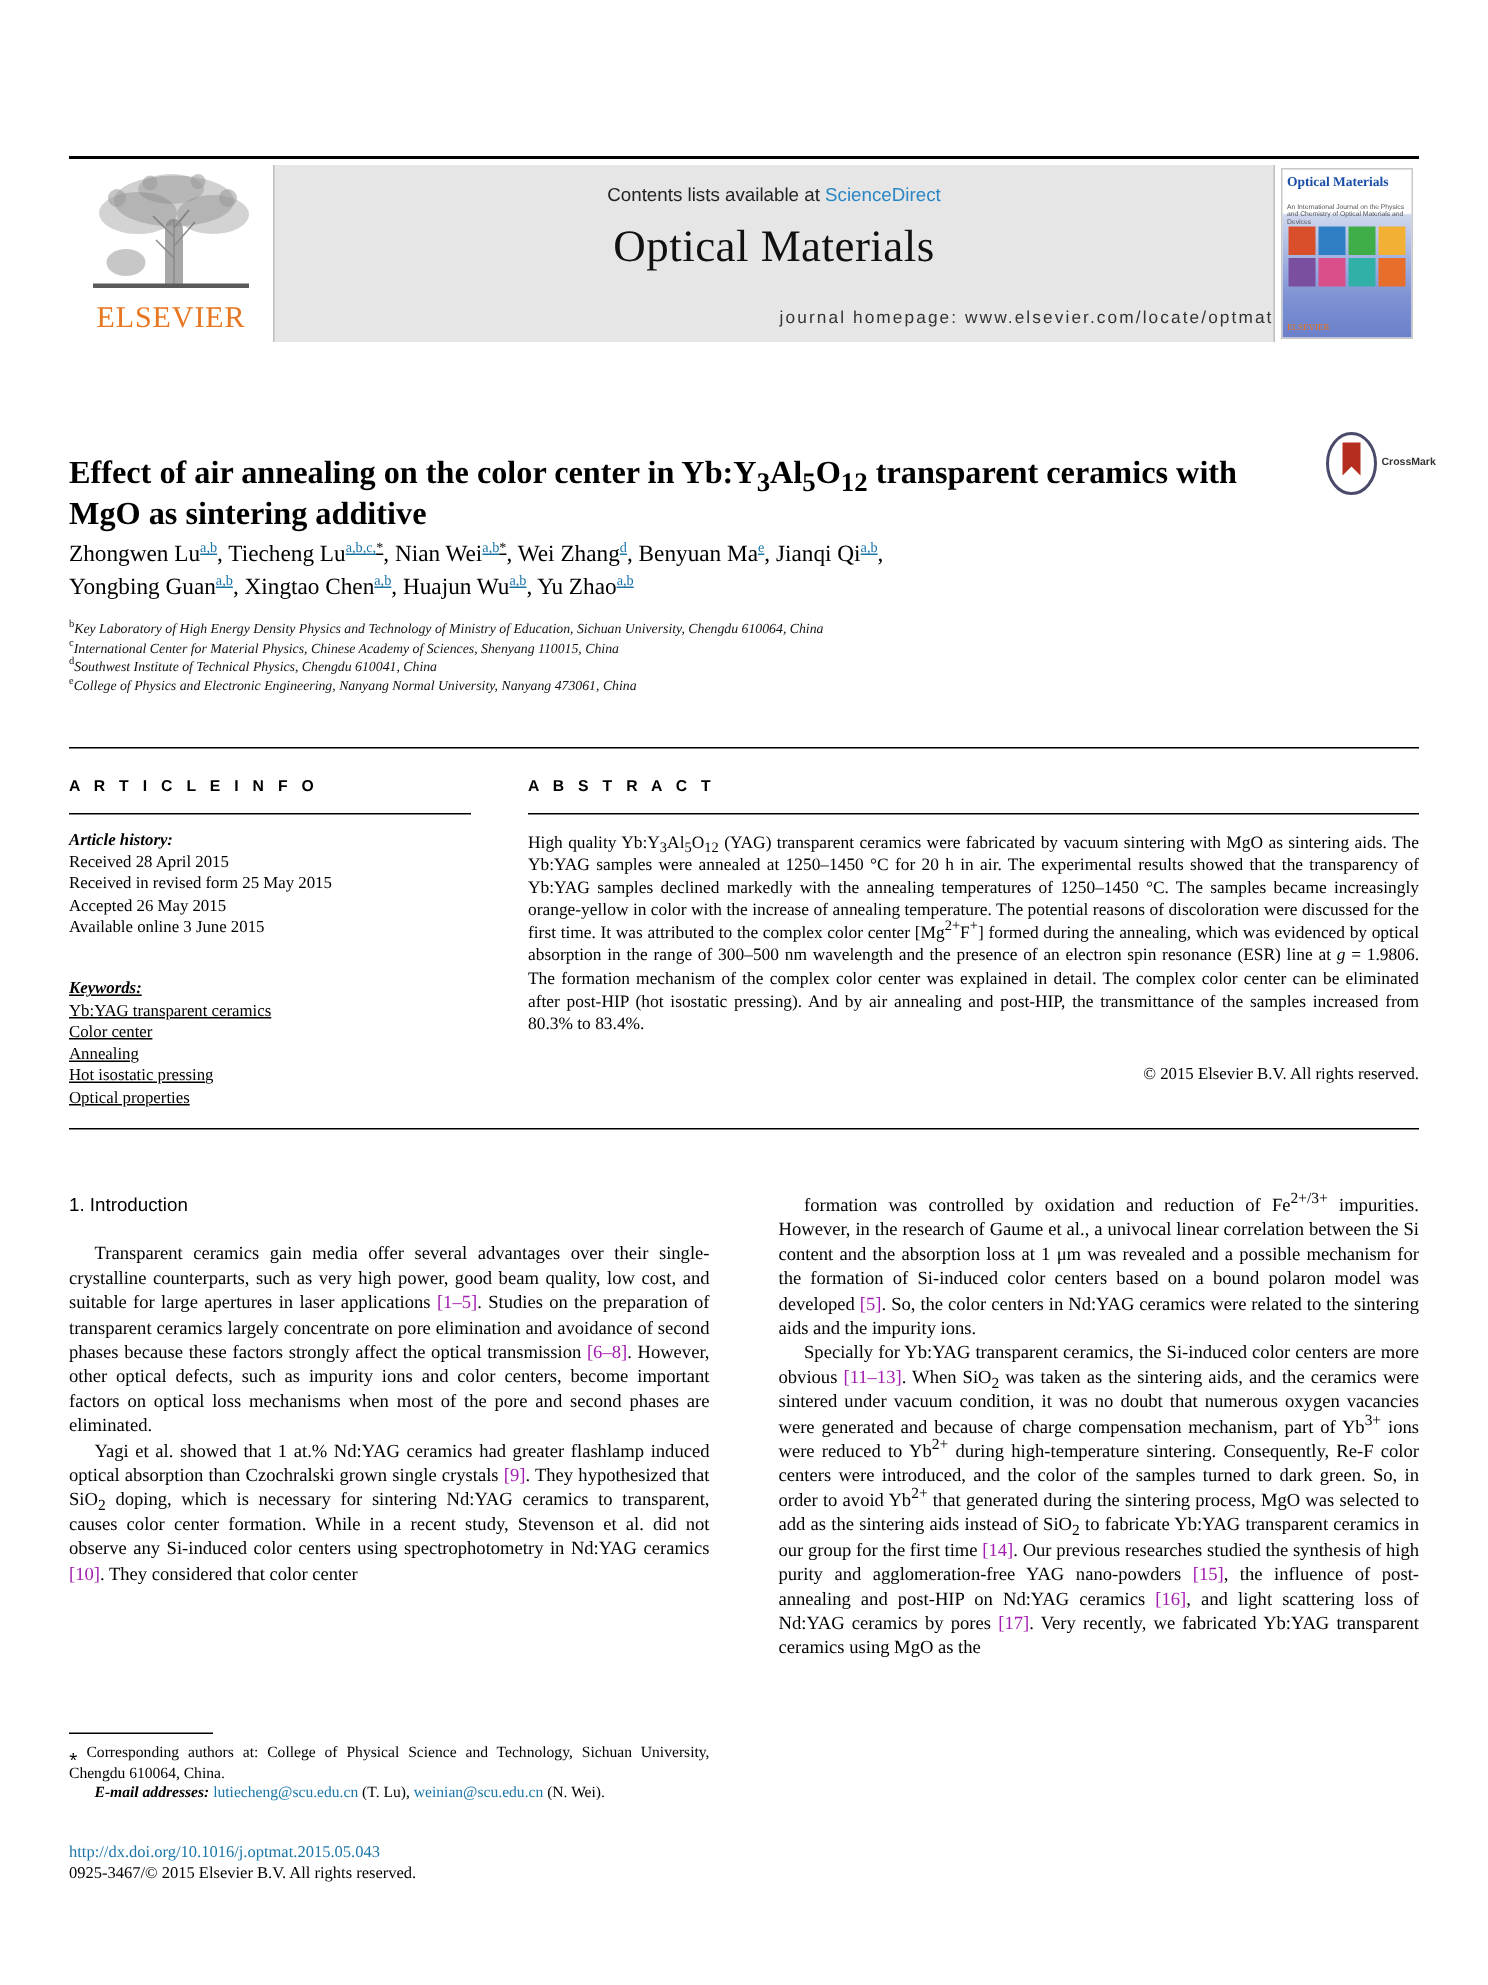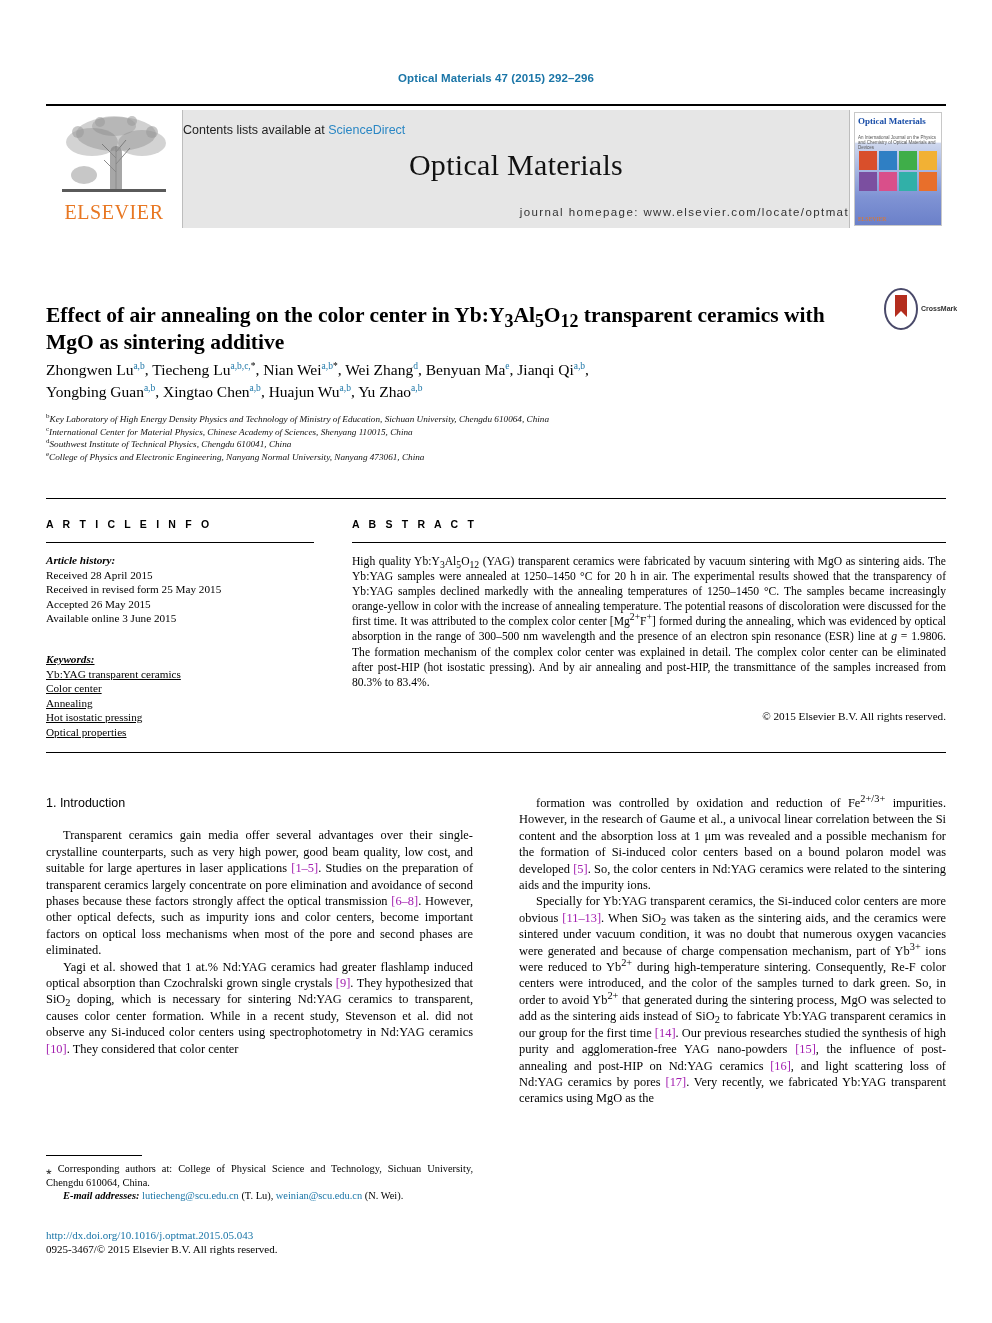--- a/index.html
+++ b/index.html
@@ -73,20 +73,21 @@
     flex: 1 1 auto;
     background: #e6e6e6;
     position: relative;
     border-left: 1px solid #bdbdbd;
     border-right: 1px solid #bdbdbd;
   }
   .contents-line {
     position: absolute;
     left: 0; top: 13px;
     width: 100%;
+    text-align: center;
     font-family: "Liberation Sans", sans-serif;
     font-size: 12.5px;
     color: #222;
   }
   .sciencedirect { color: #2b87c4; }
   .journal-title {
     position: absolute;
     left: 0; top: 38px;
     width: 100%;
     text-align: center;
@@ -171,21 +172,21 @@
 
   
   .authors {
     position: absolute;
     left: 46px; top: 359px;
     width: 860px;
     font-family: "Liberation Serif", serif;
     font-size: 15.5px;
     line-height: 22px;
   }
-  .authors sup { font-size: 9.5px; color: #1a75a7; vertical-align: super; }
+  .authors sup { font-size: 9.5px; color: #1a75a7; vertical-align: super; text-decoration: underline; }
   .authors sup.star { color: #000; }
 
   .affils {
     position: absolute;
     left: 46px; top: 413px;
     width: 880px;
     font-family: "Liberation Serif", serif;
     font-style: italic;
     font-size: 9.2px;
     line-height: 12.6px;
@@ -292,21 +293,20 @@
     line-height: 14px;
   }
   .doi { color: #1a75a7; }
   sub, sup { line-height: 0; }
 </style>
 </head>
 <body>
 
 <div class="page">
 
-  <div class="running-head">Optical Materials 47 (2015) 292–296</div>
 
   <div class="masthead">
     <div class="mast-inner">
 
       <div class="elsevier-cell">
         <svg class="tree-svg" width="120" height="86" viewBox="0 0 120 86">
           <g fill="#7a7a7a">
             <ellipse cx="62" cy="22" rx="40" ry="17" opacity=".35"></ellipse>
             <ellipse cx="38" cy="30" rx="26" ry="14" opacity=".33"></ellipse>
             <ellipse cx="88" cy="31" rx="24" ry="13" opacity=".33"></ellipse>

